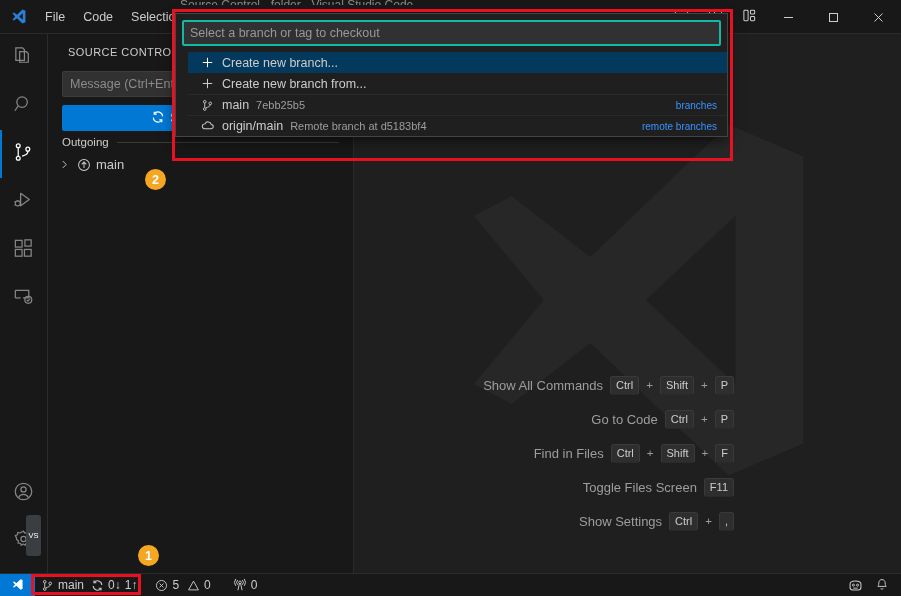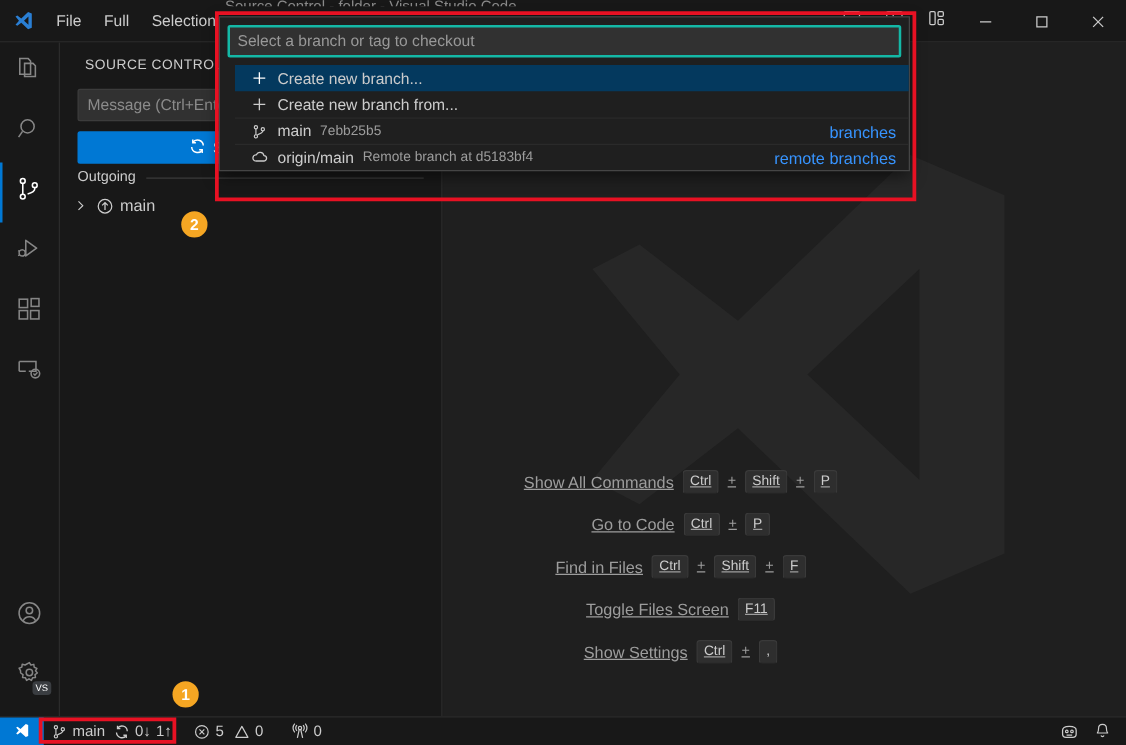--- a/index.html
+++ b/index.html
@@ -73,21 +73,21 @@
   .act-icon.active { color: #ffffff; }
   .act-icon.active::before {
     content: ""; position: absolute; left: 0; top: 0;
     width: 2px; height: 48px; background: #0078d4;
   }
   .act-spacer { flex: 1 1 auto; }
   .act-badge-vs {
     position: absolute; right: 7px; bottom: 9px;
     background: #3a3d41; color: #ffffff;
     font-size: 7.5px; font-weight: normal;
-    border-radius: 3px; padding: 1px 2px;
+    border-radius: 3px; padding: 16px 2px;
     line-height: 9px;
   }
 
   
   #sidebar {
     position: absolute; left: 48px; top: 34px; width: 306px; height: 539px;
     background: #181818;
     border-right: 1px solid #2b2b2b;
   }
   #sb-title {
@@ -144,25 +144,24 @@
     position: absolute; left: 50%; top: 268px;
     transform: translate(-50%, -50%);
     opacity: 1;
   }
   #watermark {
     position: absolute; left: 0; right: 0; top: 340px;
     display: flex; flex-direction: column; gap: 12px;
     padding-right: 167px;
   }
   .wm-row {
-    display: flex; align-items: center; justify-content: center;
+    display: flex; align-items: center; justify-content: flex-end;
     gap: 7px;
     font-size: 13px; color: #9d9d9d;
     height: 22px;
-    text-decoration: underline;
   }
   .wm-label { white-space: nowrap; }
   .kbd {
     background: #2e2e2e;
     border: 1px solid #3a3a3a;
     border-bottom-color: #2a2a2a;
     border-radius: 3px;
     color: #cccccc;
     font-size: 11px;
     padding: 1px 5px 2px;
@@ -204,21 +203,21 @@
   .qp-row.selected { background: #04395e; }
   .qp-row.sep { border-top: 1px solid #2a2a2a; }
   .qp-ico {
     width: 15px; display: flex; align-items: center; justify-content: center;
     color: #cccccc; flex: 0 0 auto;
   }
   .qp-label { white-space: nowrap; }
   .qp-desc { font-size: 11px; color: #9d9d9d; white-space: nowrap; }
   .qp-right {
     margin-left: auto;
-    font-size: 13px; color: #3794ff; white-space: nowrap;
+    font-size: 10px; color: #3794ff; white-space: nowrap;
   }
 
   
   #statusbar {
     position: absolute; left: 0; bottom: 0; width: 901px; height: 23px;
     background: #181818;
     border-top: 1px solid #2b2b2b;
     display: flex; align-items: center;
     font-size: 12px; color: #cccccc;
   }
@@ -263,21 +262,21 @@
 <div id="app">
 
   <div id="titlebar">
     <div class="vslogo">
       <svg width="17" height="17" viewBox="0 0 24 24" aria-hidden="true">
         <path fill="#2a7fd4" d="M17.6 2.2L9.9 9.6 5.5 6.2 3.4 7.3l3.9 4.7-3.9 4.7 2.1 1.1 4.4-3.4 7.7 7.4L21.8 20V4l-4.2-1.8zm.4 5.1v9.4l-5-4.7 5-4.7z"></path>
       </svg>
     </div>
     <div class="menu-items">
       <div class="menu-item">File</div>
-      <div class="menu-item">Full</div>
+      <div class="menu-item">Code</div>
       <div class="menu-item">Selection</div>
     </div>
     <div id="titlebar-clip">Source Control - folder - Visual Studio Code</div>
 
     <div class="titlebar-right">
       <div class="layout-btn">
         <span>
           <svg width="15" height="15" viewBox="0 0 16 16">
             <rect x="1.5" y="2.5" width="13" height="11" rx="1" fill="none" stroke="#cccccc" stroke-width="1.1"></rect>
             <line x1="1.5" y1="9.5" x2="14.5" y2="9.5" stroke="#cccccc" stroke-width="1.1"></line>

